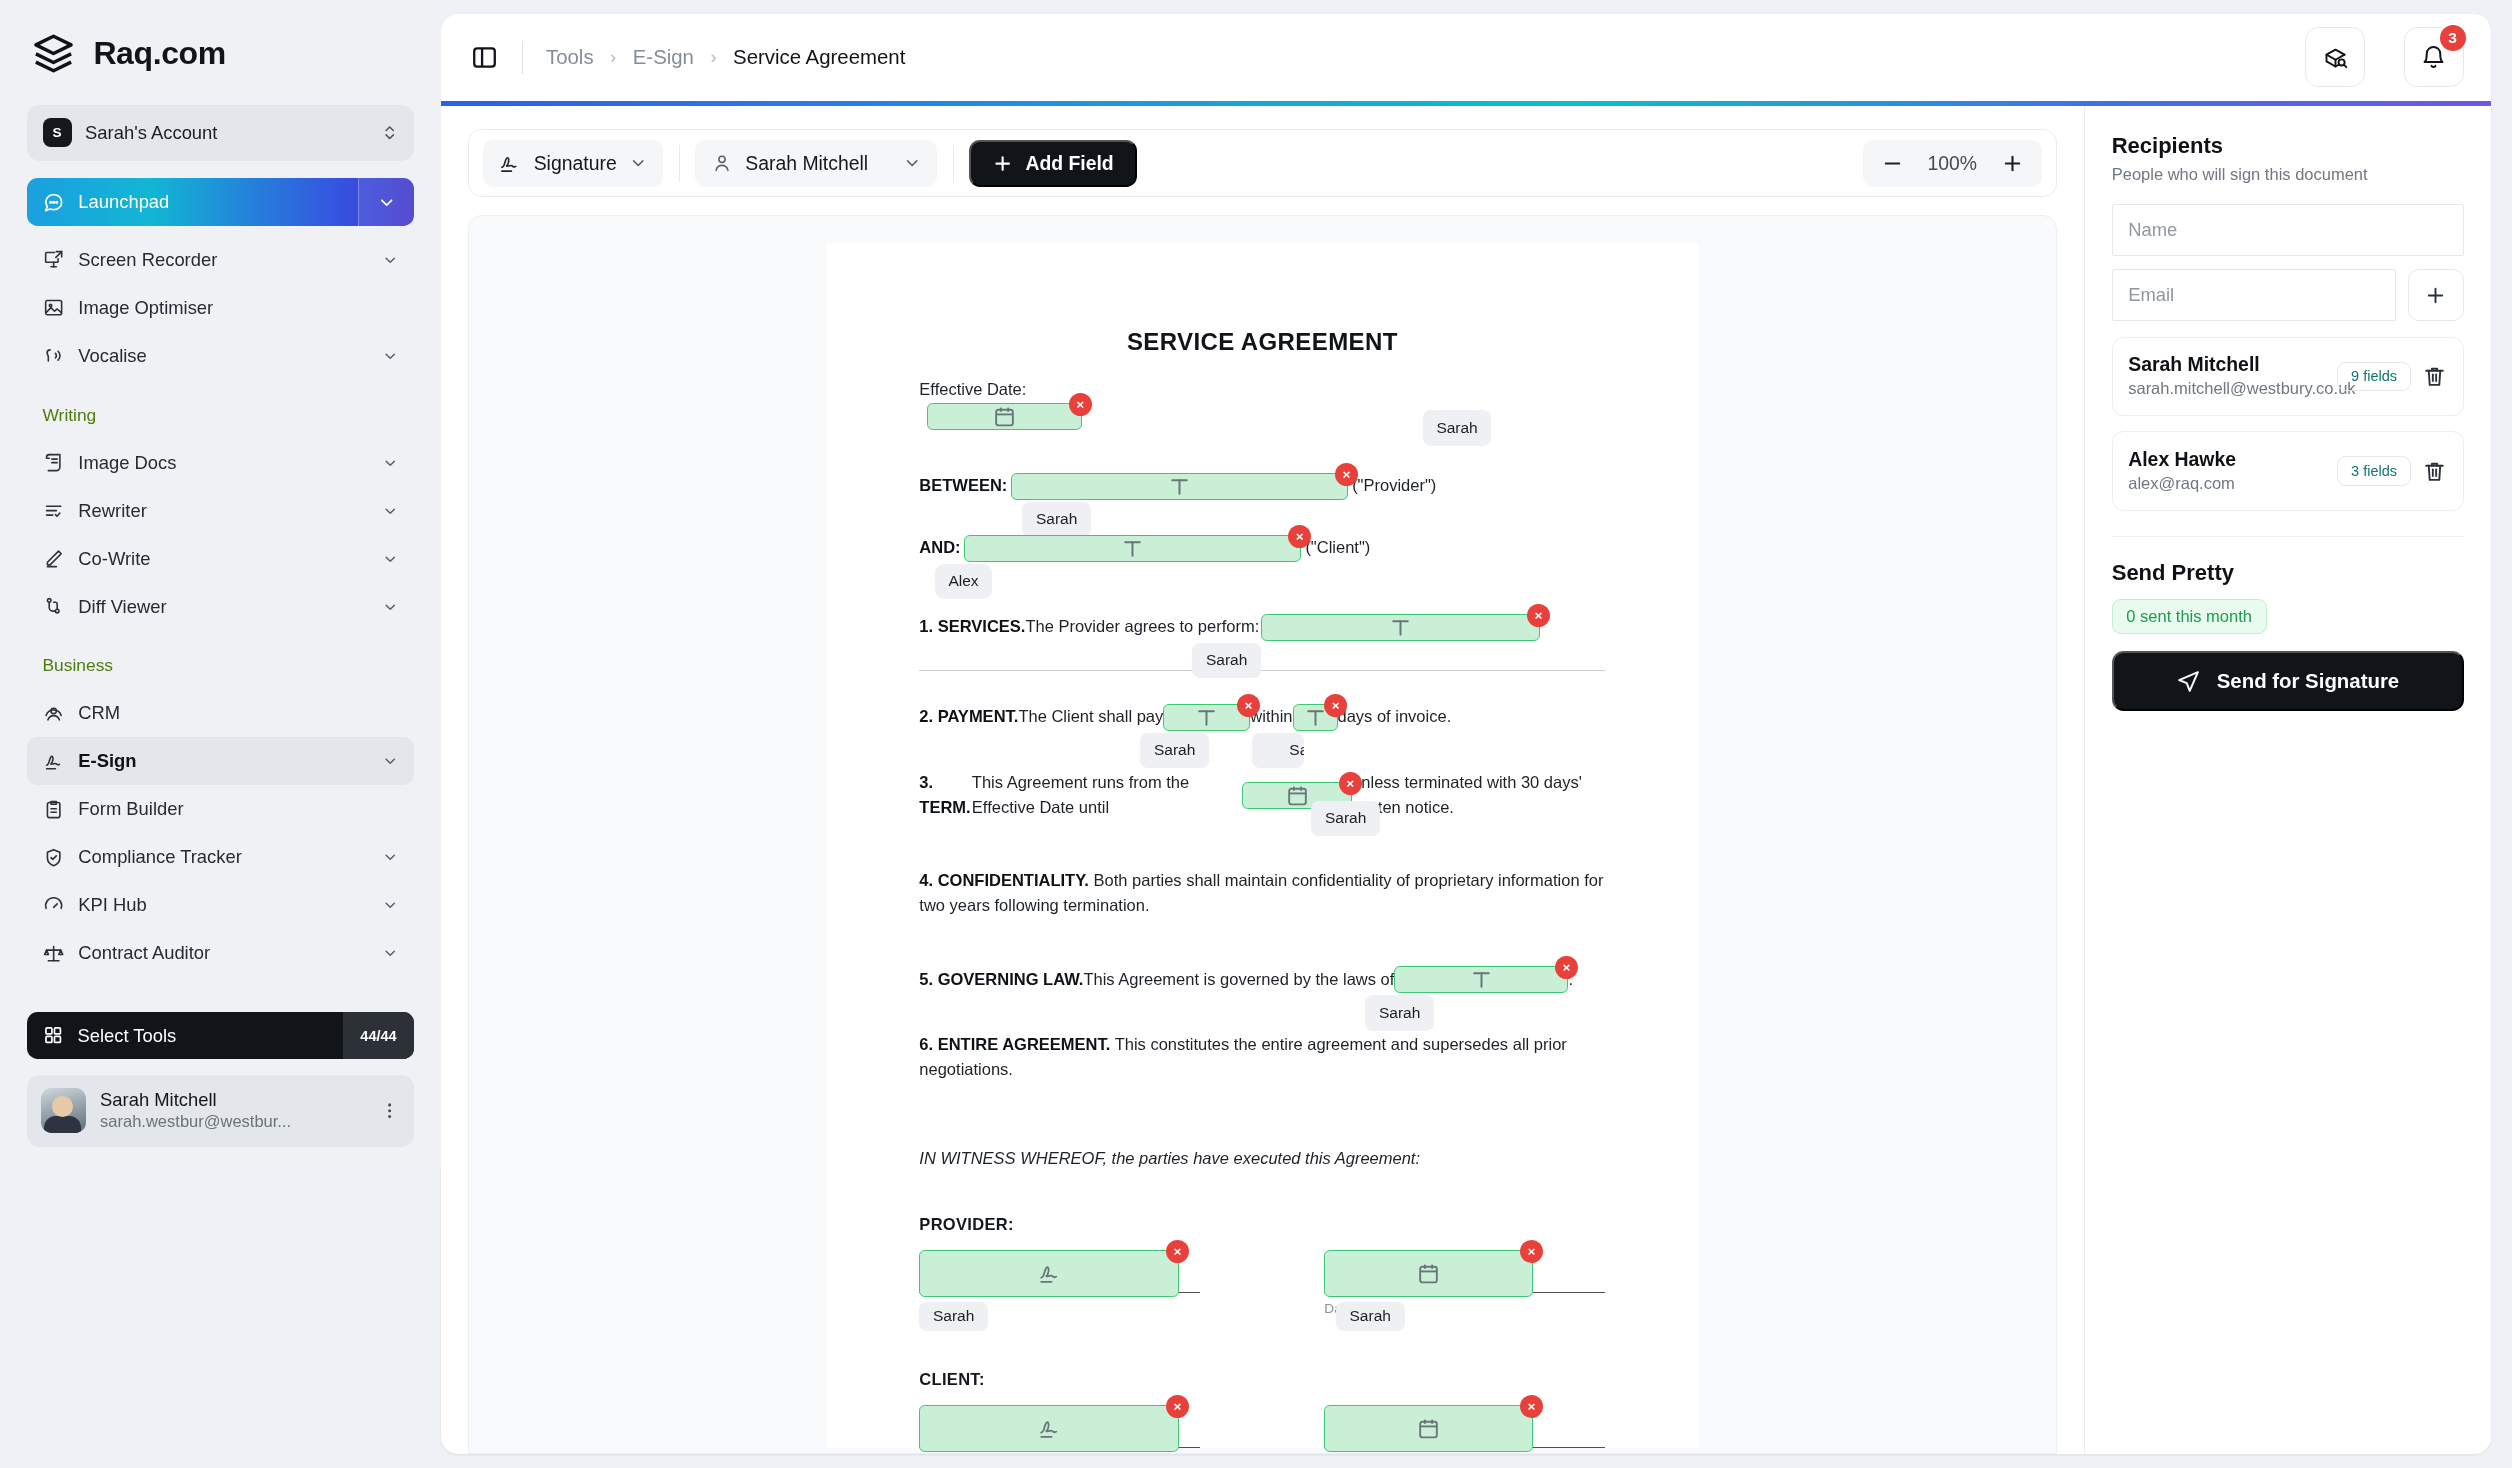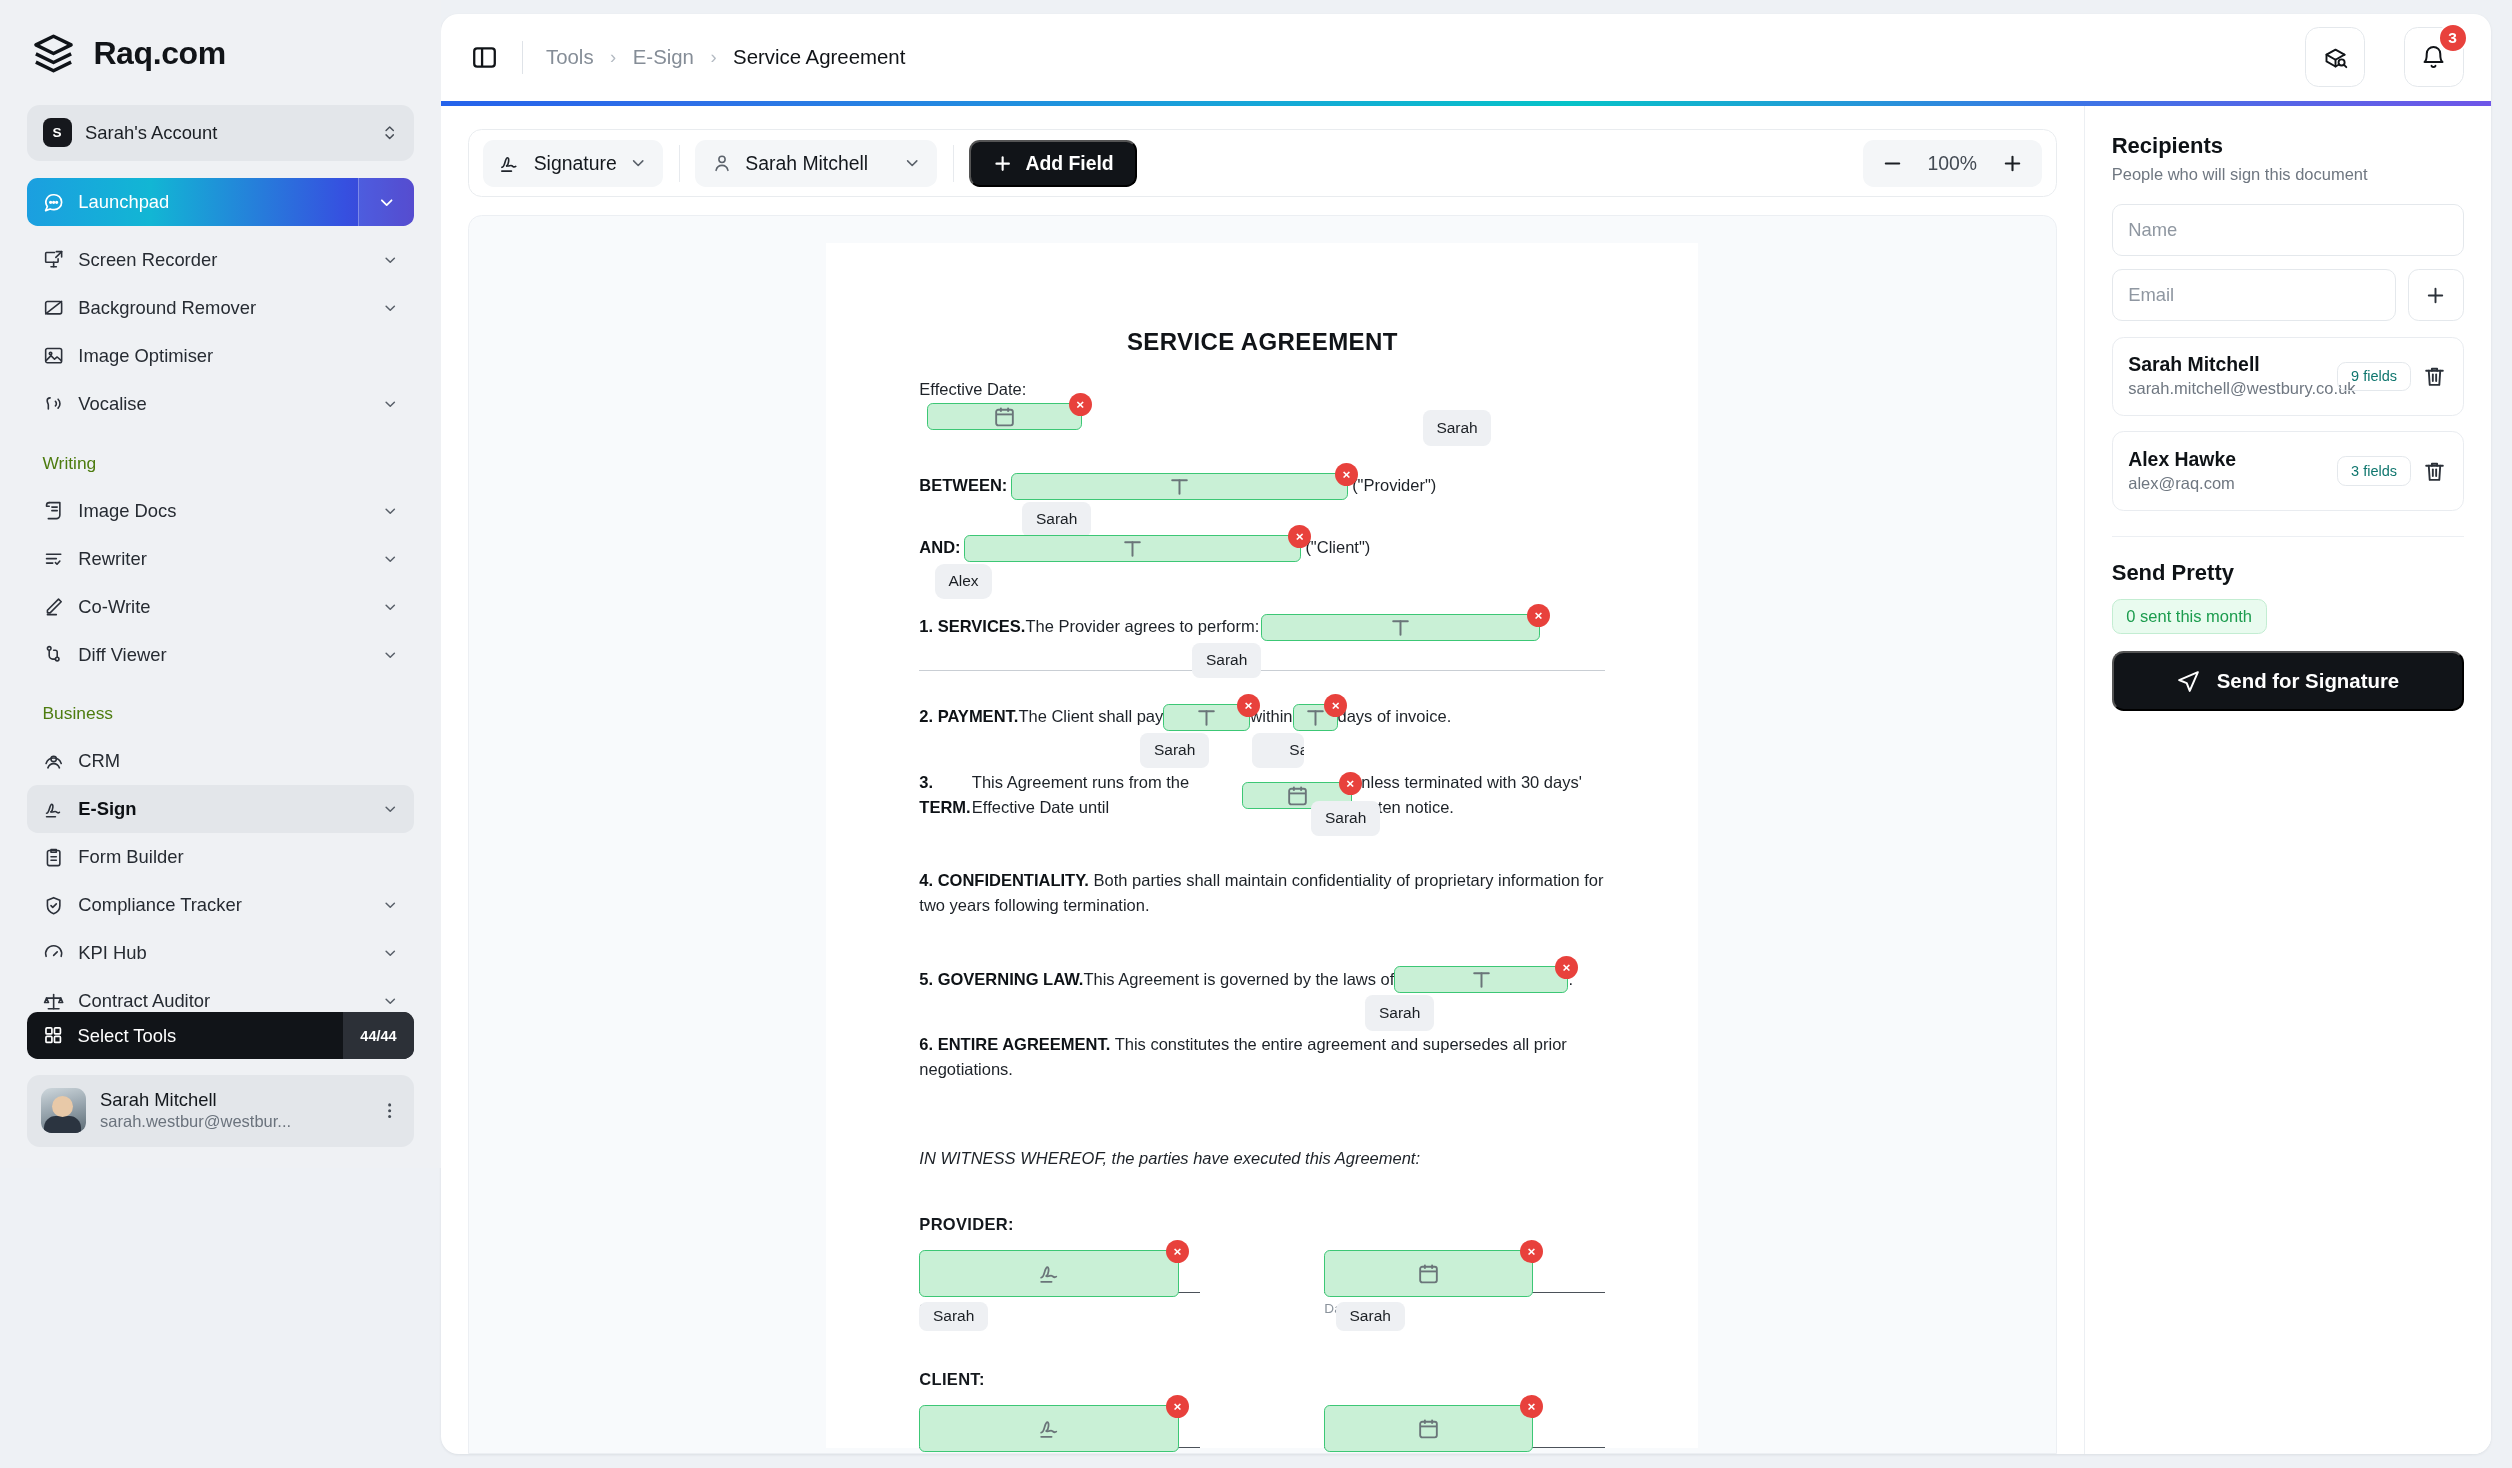--- a/index.html
+++ b/index.html
@@ -243,21 +243,21 @@
   .side-panel {
     width: 407px; flex-shrink: 0;
     border-left: 1px solid #eceff3;
     padding: 27px 27px 0 27px;
     display: flex; flex-direction: column; gap: 0;
     background: #fff;
   }
   .sp-title { font-size: 22px; font-weight: 700; color: #0e1216; }
   .sp-sub { font-size: 16.5px; color: #6f7781; margin-top: 5.8px; }
   .sp-input {
-    width: 100%; height: 52px; border: 1px solid #e4e8ec; border-radius: 10px;
+    width: 100%; height: 52px; border: 1px solid #e4e8ec; border-radius: 2px;
     background: #fff; padding: 0 15.5px; font-size: 18.4px; color: #13171c;
     font-family: "Liberation Sans", sans-serif; outline: none;
   }
   .sp-input::placeholder { color: #8f97a1; }
   .sp-row-add { display: flex; gap: 11.6px; margin-top: 13.6px; }
   .sp-add-btn {
     width: 56px; height: 52px; border: 1px solid #e4e8ec; border-radius: 10.7px;
     background: #fff; display: flex; align-items: center; justify-content: center;
     color: #2b3139; font-size: 25px; flex-shrink: 0;
   }
@@ -347,34 +347,20 @@
           </svg>
       </span>
       <span class="ni-label">Screen Recorder</span>
       <span class="ni-caret">
         <svg viewBox="0 0 24 24" fill="none" stroke="currentColor" stroke-width="2.2" stroke-linecap="round" stroke-linejoin="round">
             <path d="M6 9l6 6 6-6"></path>
           </svg>
       </span>
     </div>
 
-    <div class="nav-item">
-      <span class="ni-icon">
-        <svg viewBox="0 0 24 24" fill="none" stroke="currentColor" stroke-width="1.8" stroke-linecap="round" stroke-linejoin="round">
-            <rect x="3" y="5" width="18" height="14" rx="2"></rect>
-            <path d="M3 19 21 5"></path>
-          </svg>
-      </span>
-      <span class="ni-label">Background Remover</span>
-      <span class="ni-caret">
-        <svg viewBox="0 0 24 24" fill="none" stroke="currentColor" stroke-width="2.2" stroke-linecap="round" stroke-linejoin="round">
-            <path d="M6 9l6 6 6-6"></path>
-          </svg>
-      </span>
-    </div>
 
     <div class="nav-item">
       <span class="ni-icon">
         <svg viewBox="0 0 24 24" fill="none" stroke="currentColor" stroke-width="1.8" stroke-linecap="round" stroke-linejoin="round">
             <rect x="3" y="4" width="18" height="16" rx="2"></rect>
             <circle cx="8.5" cy="9.5" r="1.4"></circle>
             <path d="m4 17 5-5 4 4 3-2.5 4 3.5"></path>
           </svg>
       </span>
       <span class="ni-label">Image Optimiser</span>

